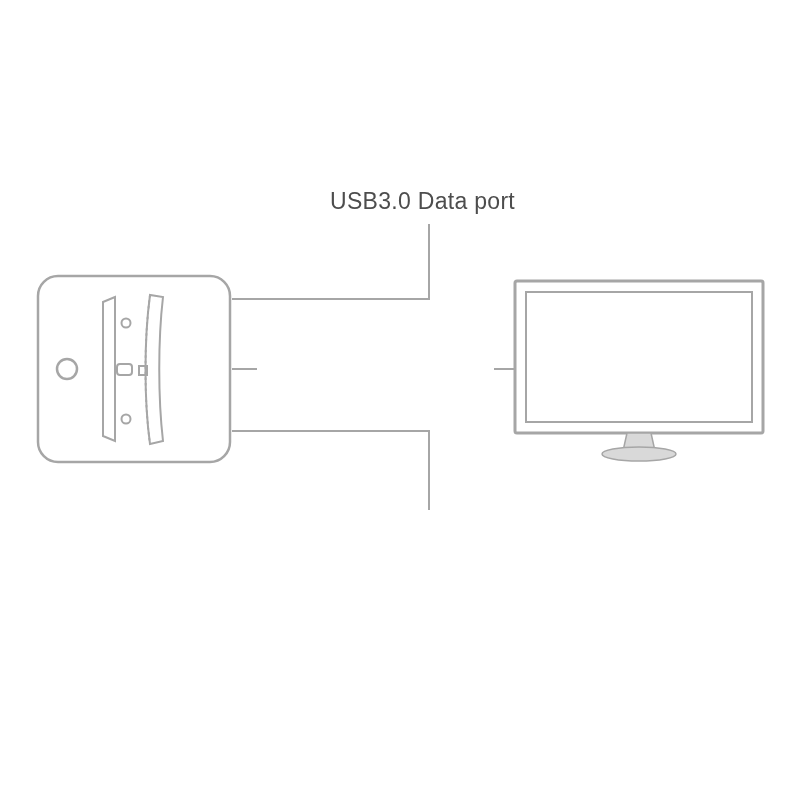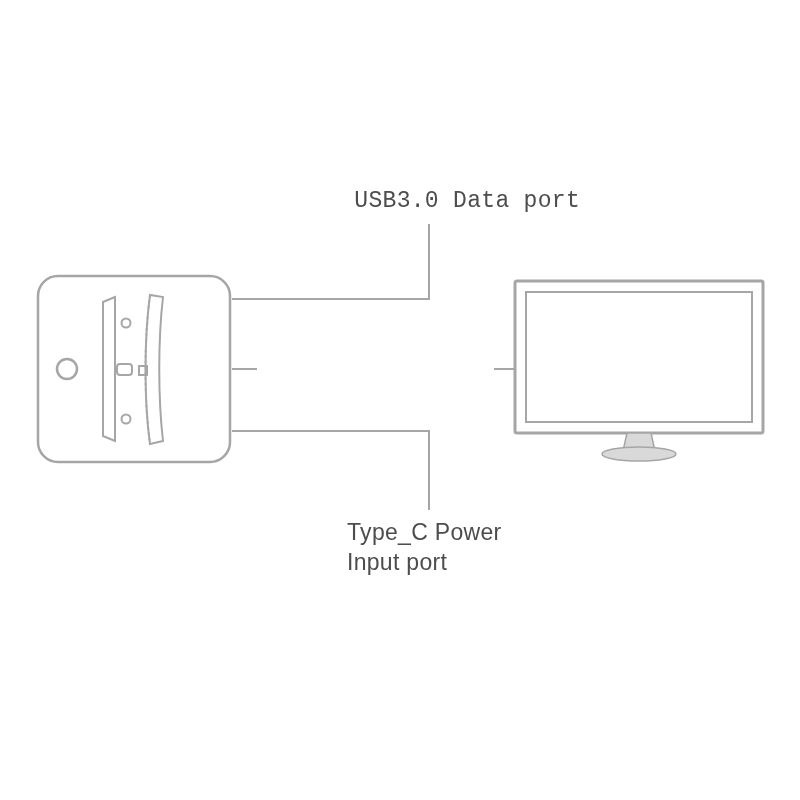--- a/index.html
+++ b/index.html
@@ -17,21 +17,21 @@
   .dash{fill:none;stroke:var(--line,#a6a6a6);stroke-width:1.8;stroke-dasharray:2.5 3;}
   .graybody{fill:var(--stand,#d9d9d9);stroke:var(--line,#a6a6a6);stroke-width:1.5;}
   .label{
     position:absolute;
     color:var(--text,#4d4d4d);
     font-size:23px;
     letter-spacing:.3px;
     line-height:30px;
     white-space:pre-line;
   }
-  .label-usb{left:330px;top:186px;width:250px;text-align:right;font-family:Liberation Mono, monospace;}
+  .label-usb{left:330px;top:186px;width:250px;text-align:left;}
   .label-hdmi{left:256px;top:354px;width:240px;text-align:center;}
   .label-typec{left:347px;top:517px;text-align:left;}
 </style>
 </head>
 <body>
 
 <div class="canvas">
 
   <svg class="diagram-svg" viewBox="0 0 800 800" xmlns="http://www.w3.org/2000/svg">
 
@@ -60,16 +60,14 @@
 
     <polyline class="ln" points="232,299 429,299 429,224"></polyline>
     <line class="ln" x1="232" y1="369" x2="257" y2="369"></line>
     <line class="ln" x1="494" y1="369" x2="514" y2="369"></line>
     <polyline class="ln" points="232,431 429,431 429,510"></polyline>
   </svg>
 
   <div class="label label-usb">USB3.0 Data port</div>
 
 
-  <div class="label label-typec">Type_C Power
-Input port</div>
 
 </div>
 
 </body></html>

